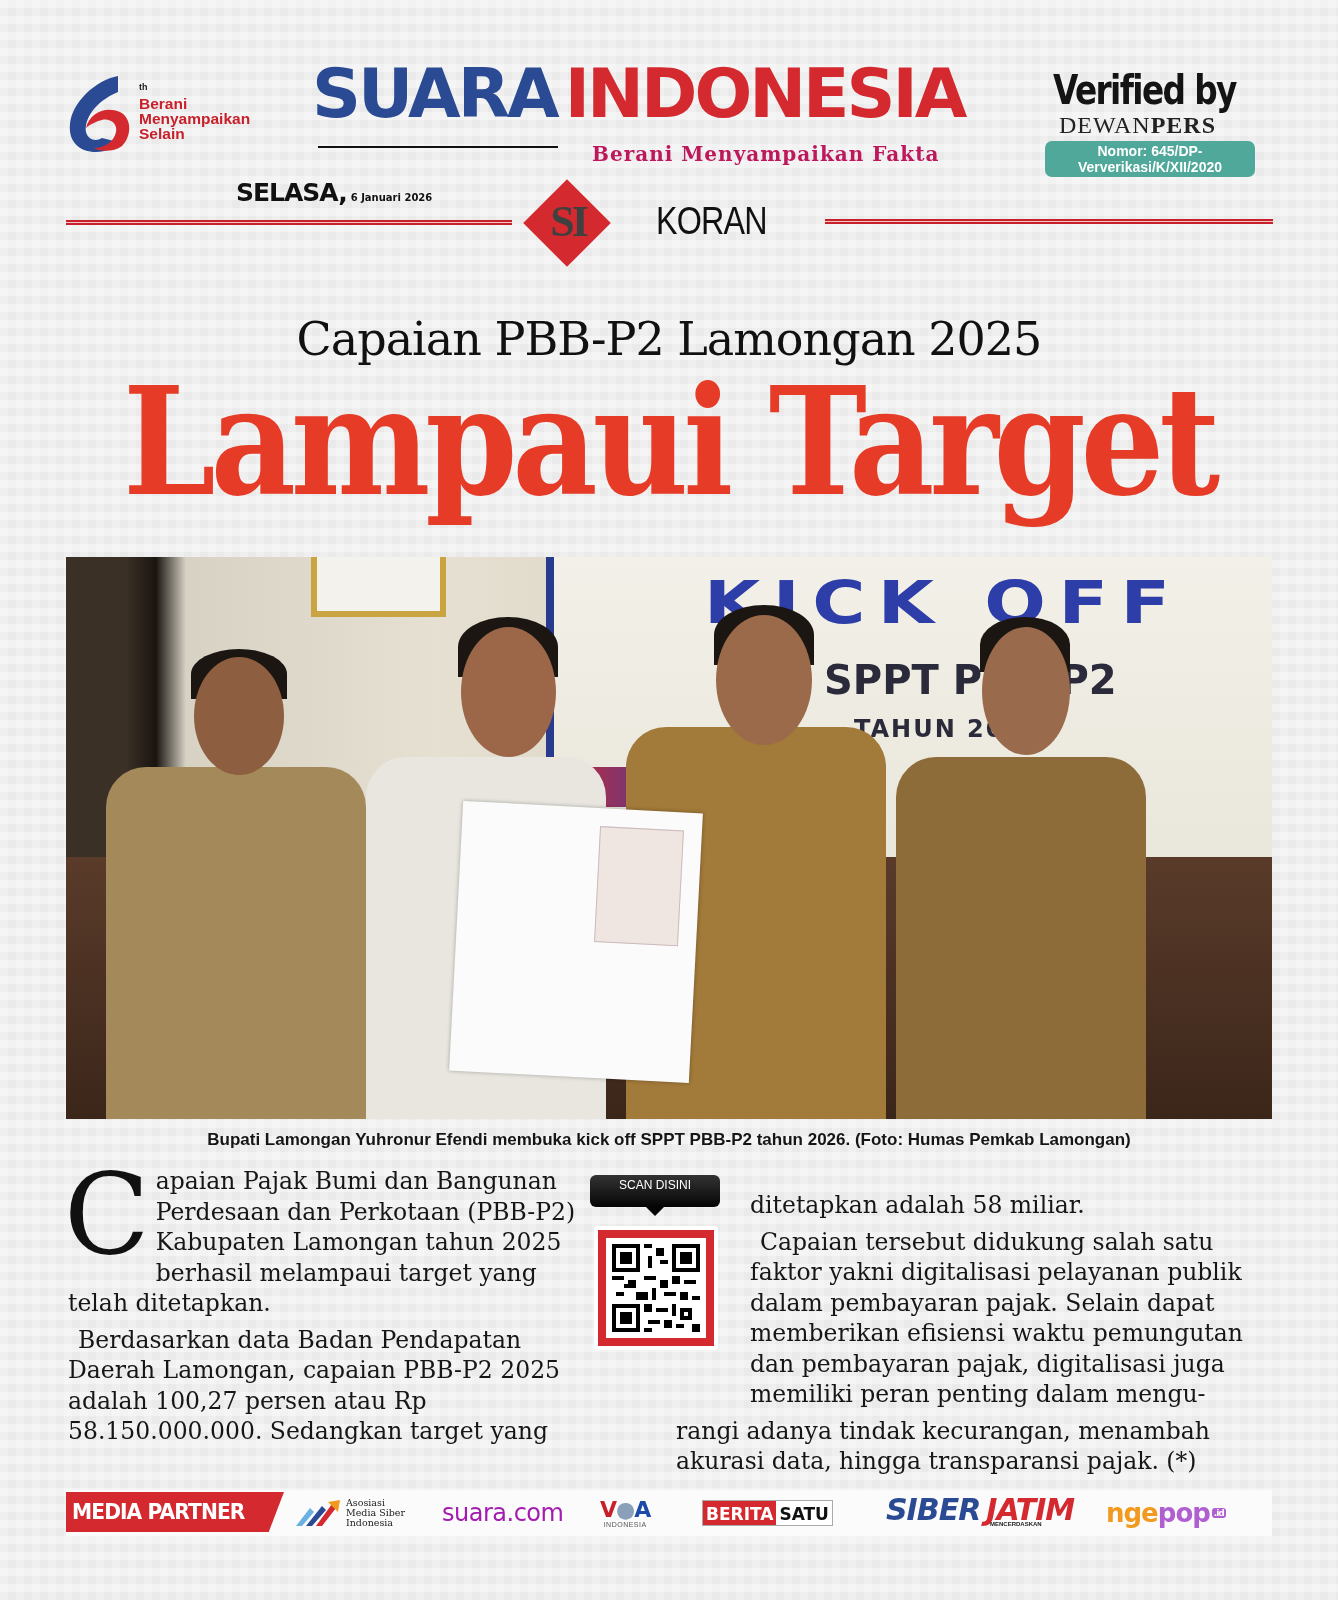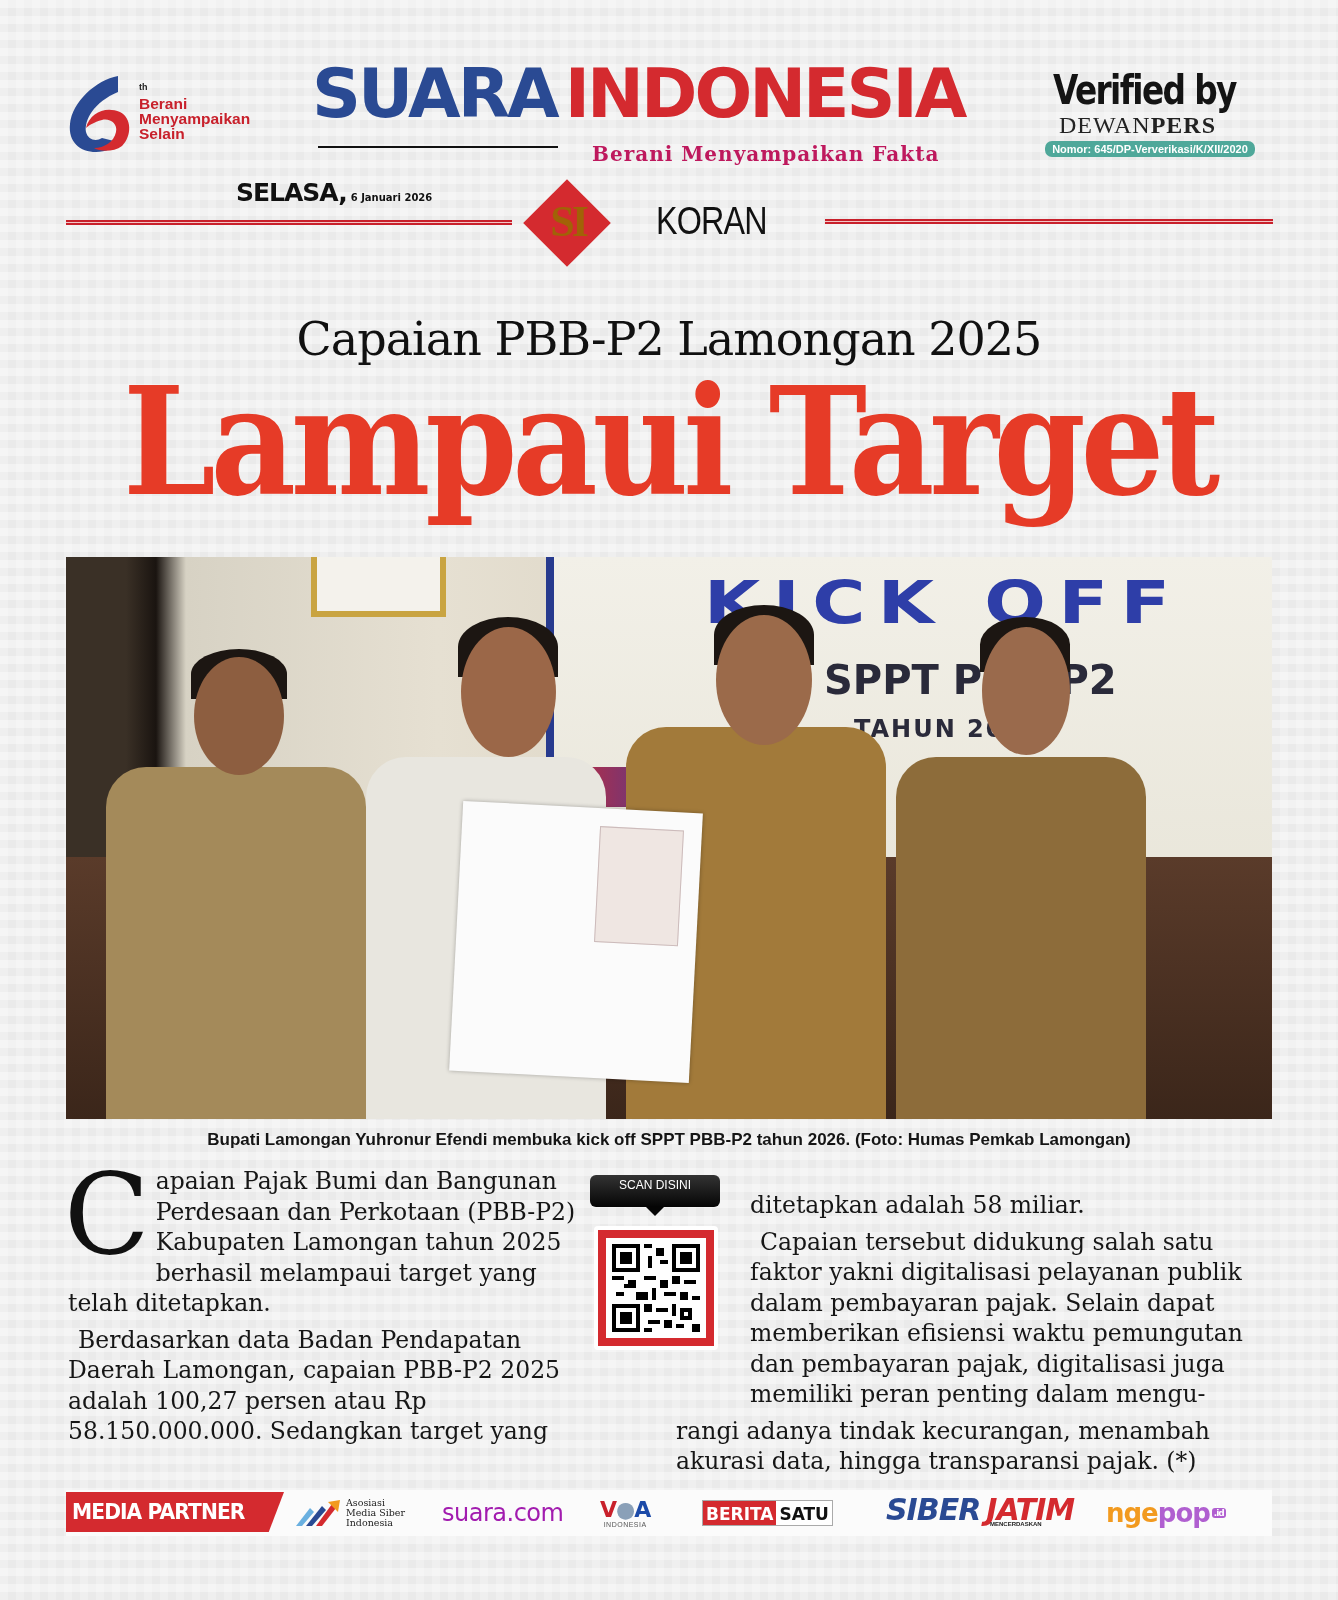--- a/index.html
+++ b/index.html
@@ -31,31 +31,31 @@
   .mast .t2 { color: #d42a2f; margin-left: 8px; }
   .mast .sub-row { position: absolute; top: 72px; left: 0; width: 710px; height: 30px; }
   .mast .rule { position: absolute; left: 6px; top: 16px; width: 240px; height: 2px; background: #111; }
   .mast .tag { position: absolute; left: 280px; top: 12px; font-family: "DejaVu Serif", serif; font-weight: bold; font-size: 20px; letter-spacing: 1px; color: #be185d; }
 
   
   .verified { left: 1053px; top: 68px; width: 220px; text-align: center; }
   .verified .v1 { font-family: "DejaVu Sans", sans-serif; font-weight: bold; font-size: 40px; line-height: 44px; letter-spacing: -2px; transform: scaleX(0.82); transform-origin: left; color: #141414; white-space: nowrap; text-align: left; }
   .verified .v2 { font-family: "Liberation Serif", serif; font-size: 24px; letter-spacing: 1px; color: #222; margin-top: 0px; text-align: left; padding-left: 6px; }
   .verified .v2 b { font-weight: bold; }
-  .verified .v3 { margin-top: 2px; margin-left: -8px; width: 210px; background: #4fa89a; color: #fff; font-size: 11px; font-weight: bold; border-radius: 7px; padding: 2px 0; text-align: center; }
+  .verified .v3 { margin-top: 2px; margin-left: -8px; width: 210px; background: #4fa89a; color: #fff; font-size: 14px; font-weight: bold; border-radius: 7px; padding: 2px 0; text-align: center; }
 
   
   .date { left: 236px; top: 178px; white-space: nowrap; }
   .date .day { font-family: "DejaVu Sans", sans-serif; font-weight: bold; font-size: 25px; letter-spacing: -1px; }
   .date .dt { font-family: "DejaVu Sans", sans-serif; font-weight: bold; font-size: 10px; margin-left: 4px; }
   .hrule { height: 5px; border-top: 2px solid #c8202b; border-bottom: 2px solid #c8202b; background: #f3c6c6; }
   .hrule.left { left: 66px; top: 220px; width: 446px; }
   .hrule.right { left: 825px; top: 219px; width: 448px; }
   .si-diamond { left: 536px; top: 192px; width: 62px; height: 62px; background: #d42a2f; transform: rotate(45deg); }
-  .si-text { left: 528px; top: 196px; width: 80px; text-align: center; font-family: "Liberation Serif", serif; font-weight: bold; color: #a16207; font-size: 44px; letter-spacing: -3px; line-height: 52px; }
+  .si-text { left: 528px; top: 196px; width: 80px; text-align: center; font-family: "Liberation Serif", serif; font-weight: bold; color: #404040; font-size: 44px; letter-spacing: -3px; line-height: 52px; }
   .koran { left: 656px; top: 200px; font-family: "Liberation Sans", sans-serif; font-size: 38px; color: #111; letter-spacing: -1px; transform: scaleX(0.85); transform-origin: left; }
 
   
   .kicker { left: 0; top: 312px; width: 1338px; text-align: center; font-family: "DejaVu Serif", serif; font-size: 46px; color: #111; letter-spacing: -1px; }
   .headline { left: 0; top: 366px; width: 1338px; text-align: center; font-family: "DejaVu Serif", serif; font-weight: bold; font-size: 150px; line-height: 150px; color: #e63b27; letter-spacing: -6px; transform: scaleX(0.88); }
 
   
   .photo { left: 66px; top: 557px; width: 1206px; height: 562px; overflow: hidden; background: #8a6a4a; }
   .photo .wall { position: absolute; left: 0; top: 0; width: 620px; height: 330px; background: linear-gradient(90deg,#3a3026 0,#3a3026 60px,#1a1410 90px,#d7d2c4 120px,#e6e0d2 60%,#ddd6c6 100%); }
   .photo .banner { position: absolute; left: 480px; top: 0; width: 726px; height: 330px; background: linear-gradient(180deg,#f2f0e8,#e9e6da); border-left: 8px solid #273a8e; }

